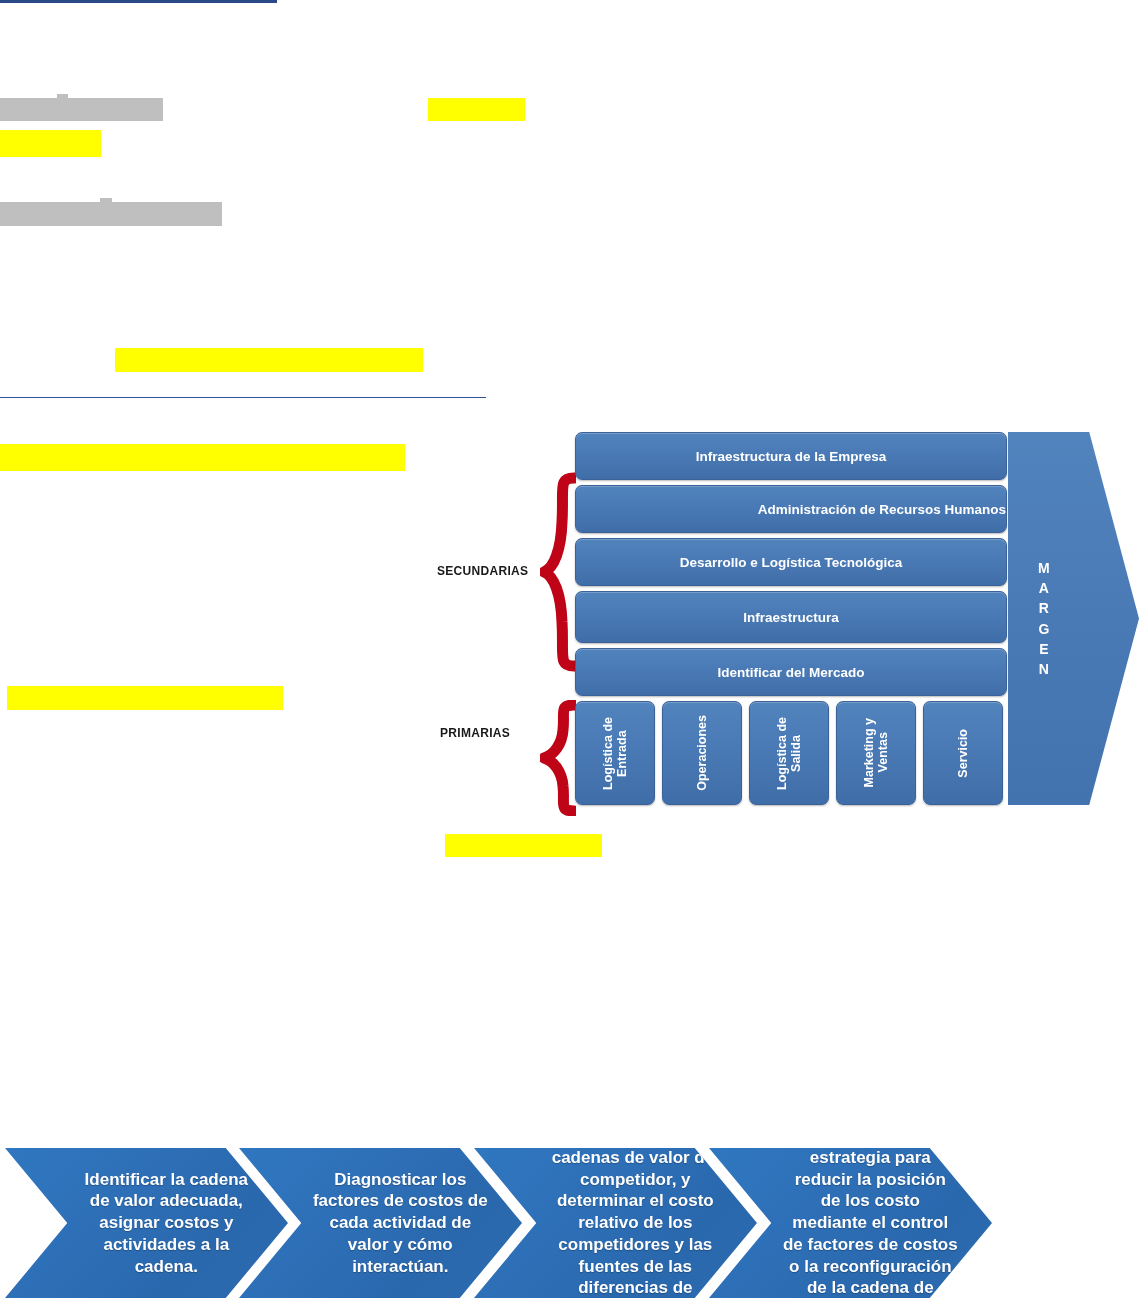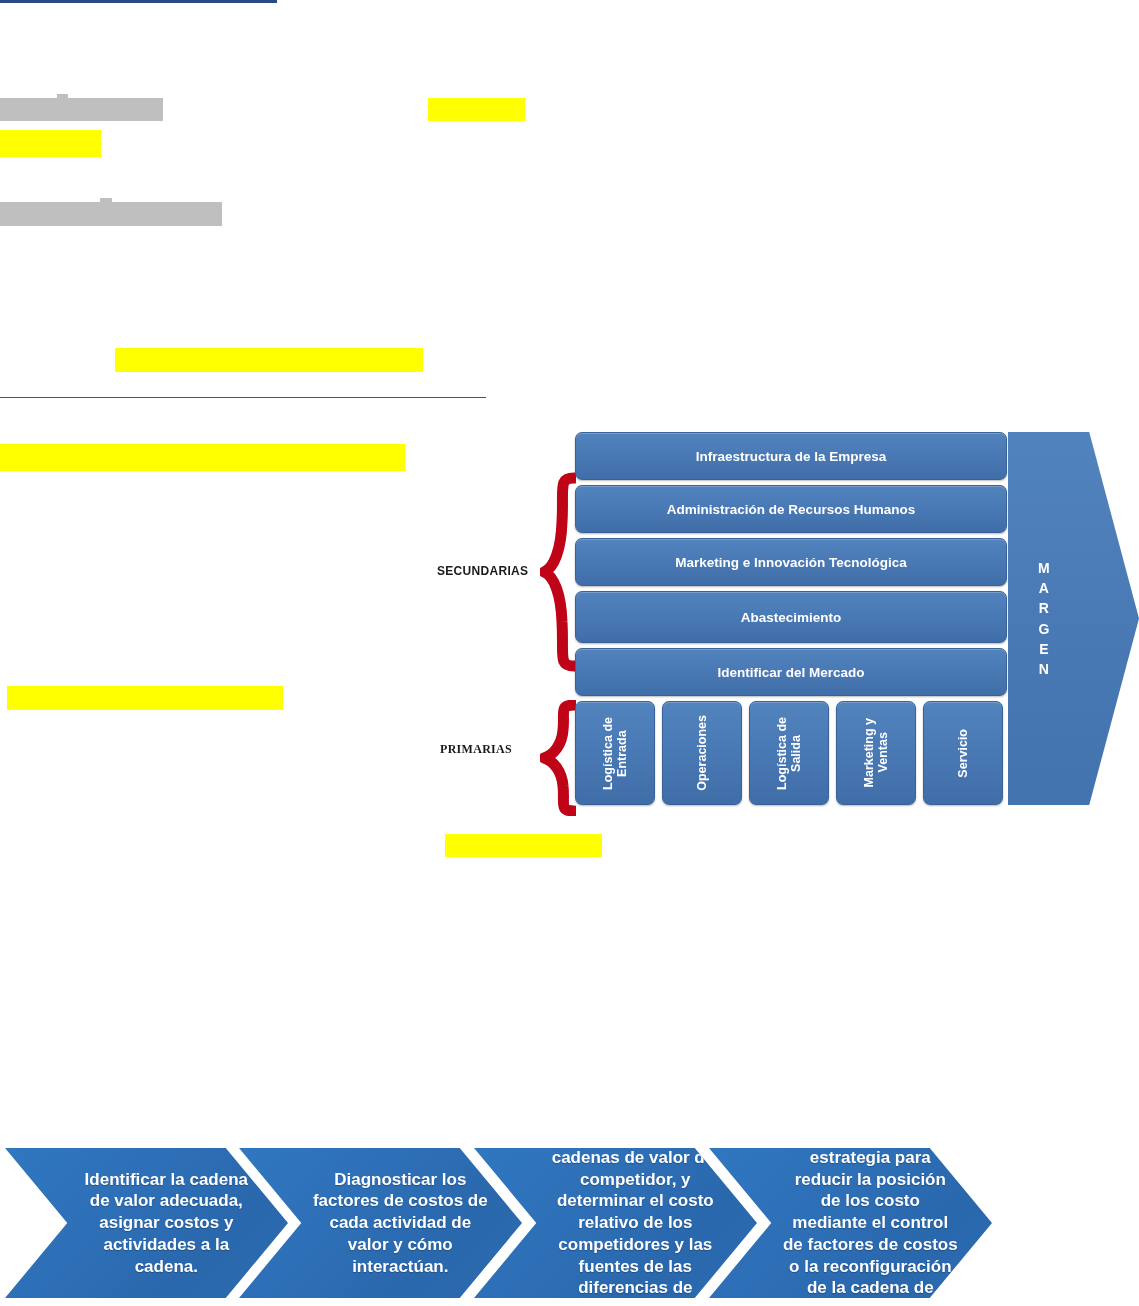--- a/index.html
+++ b/index.html
@@ -154,45 +154,45 @@
 
   <div class="rule-thin" style="left:0px; top:397px; width:486px;"></div>
 
   <div class="redact redact-yellow" style="left:0px;   top:444px; width:405px; height:27px;"></div>
   <div class="redact redact-yellow" style="left:7px;   top:686px; width:276px; height:24px;"></div>
   <div class="redact redact-yellow" style="left:445px; top:834px; width:157px; height:23px;"></div>
 
   <div id="value-chain">
 
     <div class="vc-label" style="left:7px; top:144px;">SECUNDARIAS</div>
-    <div class="vc-label" style="left:10px; top:322px;font-family:Liberation Serif, serif;">PRIMARIAS</div>
+    <div class="vc-label" style="left:10px; top:306px;">PRIMARIAS</div>
 
     <div class="brace" style="left:110px; top:52px;">
       <svg width="36" height="208" viewBox="0 0 36 208">
         <path d="M34 6 C18 6 24 16 22 50 C21 78 14 96 4 100 C14 104 21 122 22 150 C24 184 18 194 34 194" fill="none" stroke="#c00418" stroke-width="11" stroke-linecap="round" stroke-linejoin="round"></path>
       </svg>
     </div>
 
     <div class="brace" style="left:110px; top:280px;">
       <svg width="36" height="116" viewBox="0 0 36 116">
         <path d="M34 5 C19 5 25 12 23 30 C22 44 14 55 4 58 C14 61 22 72 23 86 C25 104 19 111 34 111" fill="none" stroke="#c00418" stroke-width="11" stroke-linecap="round" stroke-linejoin="round"></path>
       </svg>
     </div>
 
     <div class="support-box" style="left:145px; top:12px; width:432px; height:48px;">
       <span>Infraestructura de la Empresa</span>
     </div>
-    <div class="support-box" style="left:145px; top:65px; width:432px; height:48px;">
+    <div class="support-box" style="left:145px; top:65px; width:432px; height:48px;justify-content:flex-end;">
       <span>Administración de Recursos Humanos</span>
     </div>
     <div class="support-box" style="left:145px; top:118px; width:432px; height:48px;">
-      <span>Marketing e Innovación Tecnológica</span>
+      <span>Desarrollo e Logística Tecnológica</span>
     </div>
     <div class="support-box" style="left:145px; top:171px; width:432px; height:52px;">
-      <span>Abastecimiento</span>
+      <span>Infraestructura</span>
     </div>
     <div class="support-box" style="left:145px; top:228px; width:432px; height:48px;">
       <span>Identificar del Mercado</span>
     </div>
 
     <div class="primary-box" style="left:145px; top:281px; width:80px; height:104px;">
       <span>Logística de
 Entrada</span>
     </div>
     <div class="primary-box" style="left:232px; top:281px; width:80px; height:104px;">

